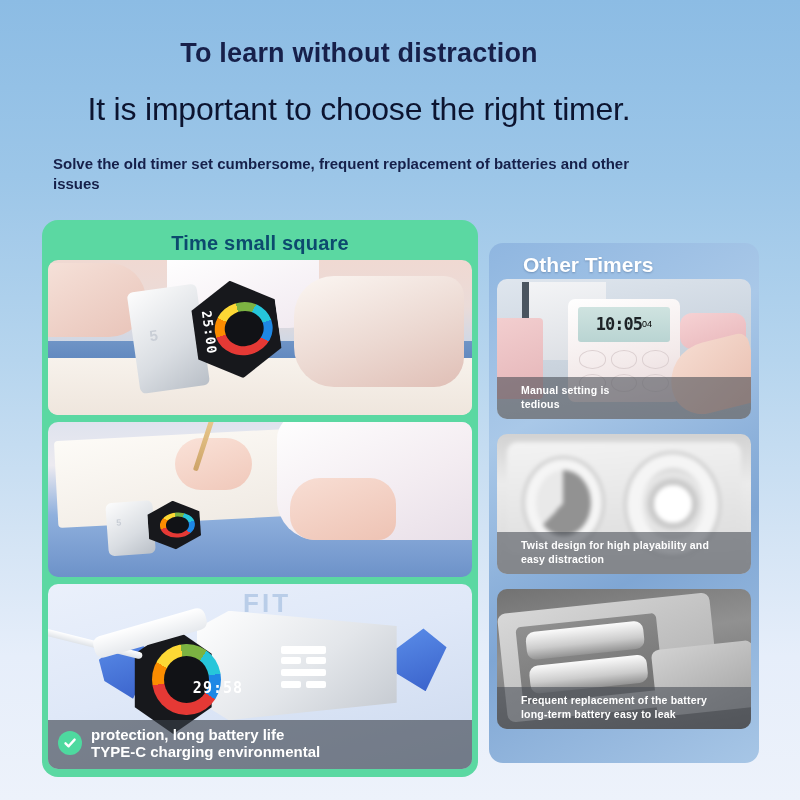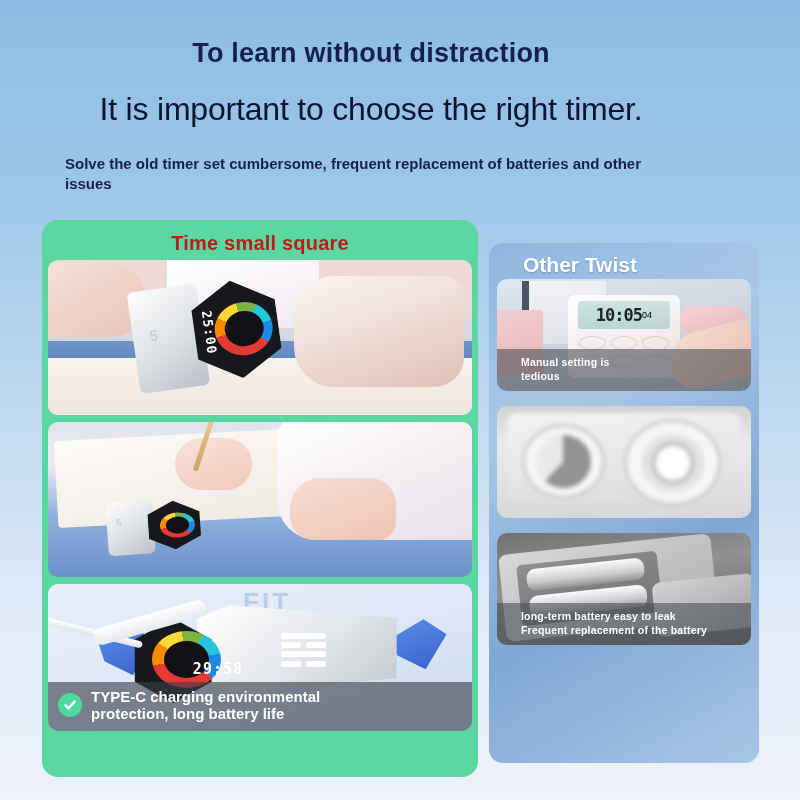--- a/index.html
+++ b/index.html
@@ -4,46 +4,46 @@
 <style>
   html,body{margin:0;padding:0;}
   body{
     width:800px;height:800px;overflow:hidden;
     font-family:"Liberation Sans", sans-serif;
     background:linear-gradient(180deg,#8cbce4 0%,#9cc6e8 22%,#b6d5ee 45%,#d2e3f4 66%,#e6eefa 82%,#edf2fb 100%);
   }
   .stage{position:relative;width:800px;height:800px;}
 
   
-  .head-wrap{position:absolute;left:12px;top:0;width:718px;text-align:center;}
+  .head-wrap{position:absolute;left:0;top:0;width:718px;text-align:center;}
   .h-eyebrow{
     margin:38px 0 0 0;font-size:27px;font-weight:bold;color:#17204a;letter-spacing:.2px;
   }
   .h-main{
     margin:22px 0 0 0;font-size:32px;font-weight:normal;color:#0c1430;letter-spacing:-.2px;
   }
   .h-sub{
     margin:26px auto 0 auto;width:612px;text-align:left;
     font-size:15px;font-weight:bold;color:#16204a;line-height:1.32;
   }
 
   
   .panel-left{
     position:absolute;left:42px;top:220px;width:436px;height:557px;
     background:#5bd8a2;border-radius:16px;box-sizing:border-box;padding:6px;
   }
   .panel-left-title{
-    height:34px;line-height:34px;text-align:center;color:#b91c1c;
+    height:34px;line-height:34px;text-align:center;color:#0c4a6e;
     font-size:20px;font-weight:bold;letter-spacing:.2px;
   }
   .lcards{display:flex;flex-direction:column;gap:7px;}
   .lcard{position:relative;border-radius:10px;overflow:hidden;}
   .lcard.c1{height:155px;}
   .lcard.c2{height:155px;}
-  .lcard.c3{height:147px;}
+  .lcard.c3{height:185px;}
 
   
   .photo{position:absolute;inset:0;}
 
   
   .sc1{background:linear-gradient(180deg,#f0d9d2 0%,#eadbd8 30%,#cdd7e6 55%,#f2ece6 100%);}
   .sc1 .deskband{position:absolute;left:0;top:52%;width:100%;height:16%;
     background:linear-gradient(180deg,#6f94c6,#5d85bd);}
   .sc1 .paper{position:absolute;left:0;top:63%;width:100%;height:37%;
     background:linear-gradient(180deg,#f7f2ec,#efe6dd);}
@@ -137,21 +137,21 @@
   .panel-right{
     position:absolute;left:489px;top:243px;width:270px;height:520px;
     border-radius:14px;box-sizing:border-box;padding:8px;
     background:linear-gradient(150deg,#8fb6e0 0%,#a9c8e8 30%,#7fa6d4 62%,#a7c6e6 100%);
   }
   .panel-right-title{
     position:absolute;left:34px;top:10px;color:#ffffff;font-size:21px;font-weight:bold;
     text-shadow:0 1px 2px rgba(40,70,110,.35);z-index:6;
   }
   .rcards{position:absolute;left:8px;top:36px;width:254px;}
-  .rcard{position:relative;height:112px;border-radius:10px;overflow:hidden;margin-bottom:15px;}
+  .rcard{position:relative;height:140px;border-radius:10px;overflow:hidden;margin-bottom:15px;}
   .rcard:last-child{margin-bottom:0;}
 
   
   .rA{background:linear-gradient(170deg,#dfe6ee 0%,#cfd8e2 40%,#b9c2cc 100%);}
   .rA .bk{position:absolute;left:10%;top:2%;width:30%;height:56%;
     background:linear-gradient(170deg,#f3f4f6,#dcdfe4);border-left:7px solid #4a5560;}
   .rA .pinkL{position:absolute;left:-4%;top:28%;width:22%;height:58%;
     background:linear-gradient(160deg,#f3cfd0,#e4b4b7);border-radius:4px;}
   .rA .pinkR{position:absolute;right:2%;top:24%;width:26%;height:26%;
     background:linear-gradient(160deg,#f6d2d4,#e8b6ba);border-radius:12px;}
@@ -272,31 +272,31 @@
               <div class="usb"></div>
           </div>
         </div>
         <div class="cap c-tall">
           <span class="tick">
             <svg width="14" height="14" viewBox="0 0 14 14">
                 <path d="M2.5 7.3 L5.6 10.3 L11.6 3.6" stroke="#fff" stroke-width="2.4" fill="none" stroke-linecap="round" stroke-linejoin="round"></path>
               </svg>
           </span>
           <span class="cap-text">
+            <span style="display:block">protection, long battery life</span>
             <span style="display:block">TYPE-C charging environmental</span>
-            <span style="display:block">protection, long battery life</span>
           </span>
         </div>
       </div>
 
     </div>
   </div>
 
   <div class="panel-right">
-    <div class="panel-right-title">Other Twist</div>
+    <div class="panel-right-title">Other Timers</div>
 
     <div class="rcards">
 
       <div class="rcard">
         <div class="photo rA">
           <div class="bk"></div>
             <div class="pinkL"></div>
             <div class="pinkR"></div>
           <div class="timer">
             <div class="lcd">
@@ -320,34 +320,38 @@
         </div>
       </div>
 
       <div class="rcard">
         <div class="photo rB">
           <div class="panelw"></div>
           <div class="dial d1"></div>
           <div class="dial d2"></div>
           <div class="blur"></div>
         </div>
+        <div class="rcap">
+          <div class="t">Twist design for high playability and</div>
+          <div class="t">easy distraction</div>
+        </div>
       </div>
 
       <div class="rcard">
         <div class="photo rC">
           <div class="case">
             <div class="bay">
               <div class="batt b1"></div>
               <div class="batt b2"></div>
             </div>
           </div>
           <div class="lid"></div>
         </div>
         <div class="rcap">
+          <div class="t">Frequent replacement of the battery</div>
           <div class="t">long-term battery easy to leak</div>
-          <div class="t">Frequent replacement of the battery</div>
         </div>
       </div>
 
     </div>
   </div>
 
 </div>
 
 </body></html>

